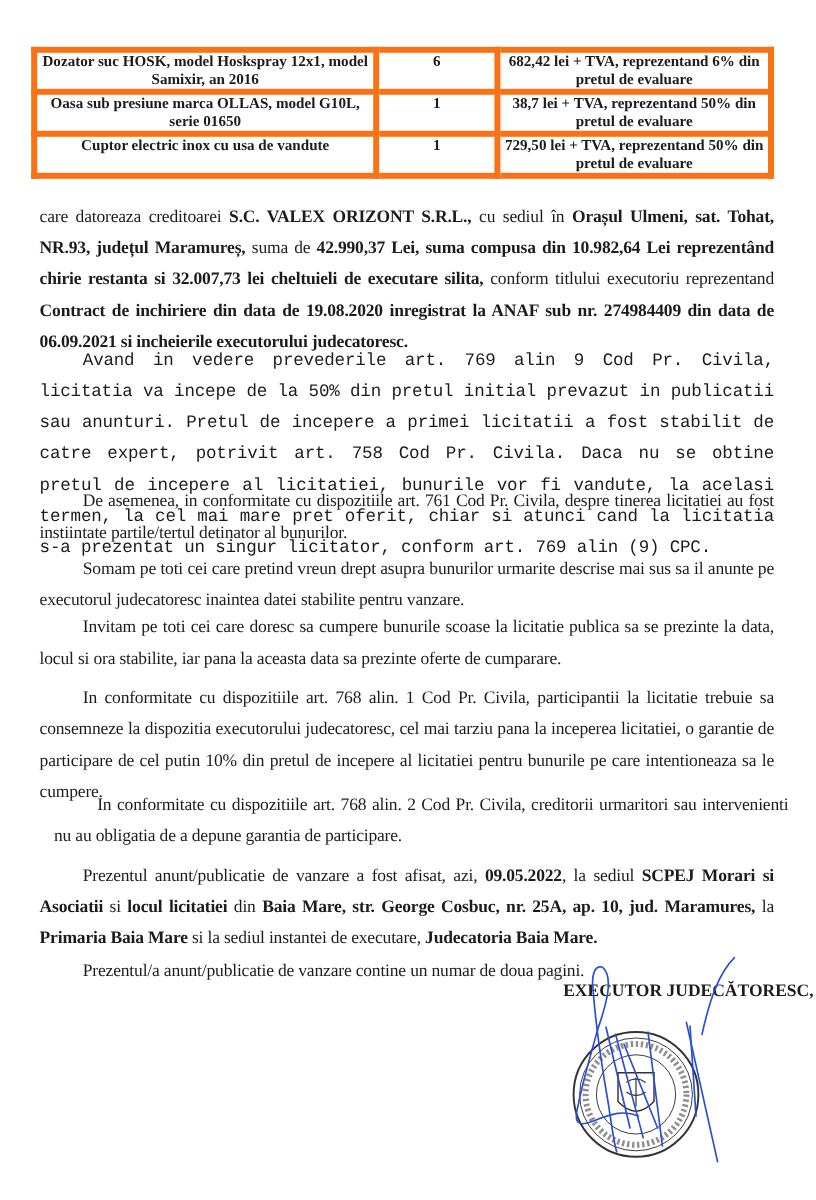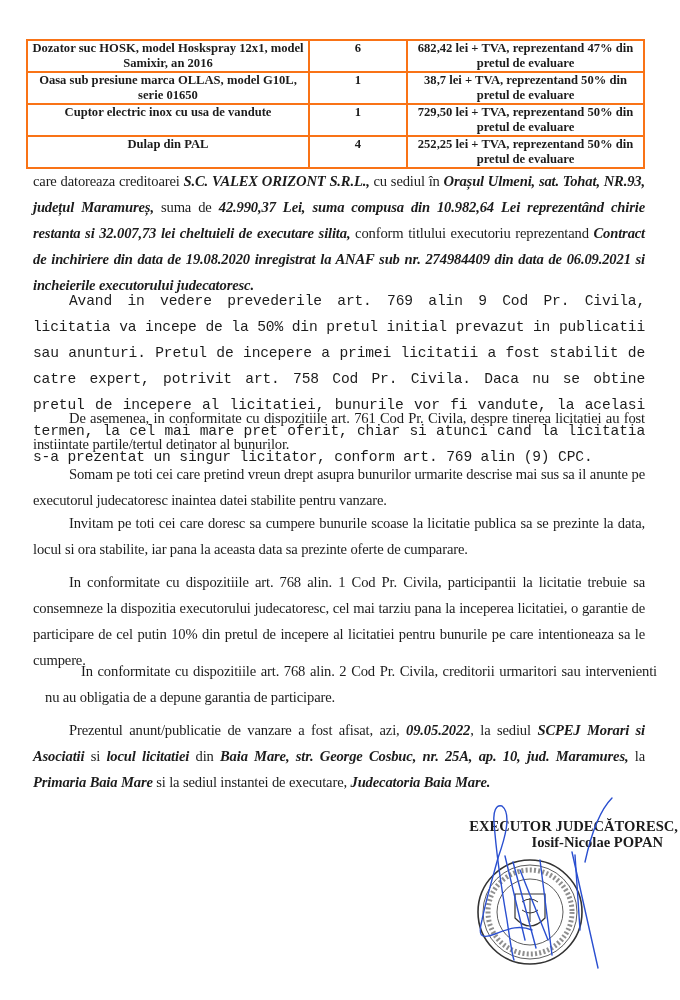--- a/index.html
+++ b/index.html
@@ -2,28 +2,28 @@
 <html><head>
 <meta charset="utf-8">
 <style>
   html, body { margin: 0; padding: 0; background: #ffffff; }
   body { width: 680px; height: 1000px; position: relative; overflow: hidden;
          font-family: "Liberation Serif", "DejaVu Serif", serif; color: #1c1c1c; }
   .page { position: absolute; left: 0; top: 0; width: 680px; height: 1000px; }
   table.items { position: absolute; left: 26px; top: 39px; width: 619px;
                 border-collapse: collapse; font-weight: bold; font-size: 12.6px;
                 line-height: 15px; }
-  table.items td { border: 2px solid #f97316; vertical-align: top; text-align: center;
+  table.items td { border: 5px solid #f97316; vertical-align: top; text-align: center;
                    padding: 0 2px; height: 30px; }
   table.items td.c1 { width: 276px; }
   table.items td.c2 { width: 92px; }
   .para { position: absolute; left: 33px; width: 612px; font-size: 14.6px;
           line-height: 26px; text-align: justify; letter-spacing: -0.15px; }
   .para.indent { text-indent: 36px; }
-  .para b { font-weight: bold; font-style: italic; }
+  .para b { font-weight: bold; }
   .p1 { top: 168px; }
   .p2 { top: 288px; font-family: Liberation Mono, monospace; }
   .p3 { top: 405px; }
   .p4 { top: 461px; }
   .p5 { top: 510px; }
   .p6 { top: 569px; }
   .p7 { top: 658px; margin-left: 12px; }
   .p8 { top: 717px; }
   .p9 { top: 796px; width: 480px; }
   .sig { position: absolute; left: 400px; width: 280px; text-align: right;
@@ -36,54 +36,49 @@
 </head>
 <body>
 
 <div class="page">
 
   <table class="items">
     <tbody>
       <tr>
         <td class="c1">Dozator suc HOSK, model Hoskspray 12x1, model Samixir, an 2016</td>
         <td class="c2">6</td>
-        <td class="c3">682,42 lei + TVA, reprezentand 47% din pretul de evaluare</td>
+        <td class="c3">682,42 lei + TVA, reprezentand 6% din pretul de evaluare</td>
       </tr>
       <tr>
         <td class="c1">Oasa sub presiune marca OLLAS, model G10L, serie 01650</td>
         <td class="c2">1</td>
         <td class="c3">38,7 lei + TVA, reprezentand 50% din pretul de evaluare</td>
       </tr>
       <tr>
         <td class="c1">Cuptor electric inox cu usa de vandute</td>
         <td class="c2">1</td>
         <td class="c3">729,50 lei + TVA, reprezentand 50% din pretul de evaluare</td>
-      </tr>
-      <tr>
-        <td class="c1">Dulap din PAL</td>
-        <td class="c2">4</td>
-        <td class="c3">252,25 lei + TVA, reprezentand 50% din pretul de evaluare</td>
       </tr>
     </tbody>
   </table>
 
   <div class="para p1"><span>care datoreaza creditoarei </span><b>S.C. VALEX ORIZONT S.R.L.,</b><span> cu sediul în </span><b>Orașul Ulmeni, sat. Tohat, NR.93, județul Maramureș,</b><span> suma de </span><b>42.990,37 Lei, suma compusa din 10.982,64 Lei reprezentând chirie restanta si 32.007,73 lei cheltuieli de executare silita,</b><span> conform titlului executoriu reprezentand </span><b>Contract de inchiriere din data de 19.08.2020 inregistrat la ANAF sub nr. 274984409 din data de 06.09.2021 si incheierile executorului judecatoresc.</b></div>
 
   <div class="para indent p2">Avand in vedere prevederile art. 769 alin 9 Cod Pr. Civila, licitatia va incepe de la 50% din pretul initial prevazut in publicatii sau anunturi. Pretul de incepere a primei licitatii a fost stabilit de catre expert, potrivit art. 758 Cod Pr. Civila. Daca nu se obtine pretul de incepere al licitatiei, bunurile vor fi vandute, la acelasi termen, la cel mai mare pret oferit, chiar si atunci cand la licitatia s-a prezentat un singur licitator, conform art. 769 alin (9) CPC.</div>
   <div class="para indent p3">De asemenea, in conformitate cu dispozitiile art. 761 Cod Pr. Civila, despre tinerea licitatiei au fost instiintate partile/tertul detinator al bunurilor.</div>
   <div class="para indent p5">Invitam pe toti cei care doresc sa cumpere bunurile scoase la licitatie publica sa se prezinte la data, locul si ora stabilite, iar pana la aceasta data sa prezinte oferte de cumparare.</div>
   <div class="para indent p4">Somam pe toti cei care pretind vreun drept asupra bunurilor urmarite descrise mai sus sa il anunte pe executorul judecatoresc inaintea datei stabilite pentru vanzare.</div>
   <div class="para indent p6">In conformitate cu dispozitiile art. 768 alin. 1 Cod Pr. Civila, participantii la licitatie trebuie sa consemneze la dispozitia executorului judecatoresc, cel mai tarziu pana la inceperea licitatiei, o garantie de participare de cel putin 10% din pretul de incepere al licitatiei pentru bunurile pe care intentioneaza sa le cumpere.</div>
   <div class="para indent p7">In conformitate cu dispozitiile art. 768 alin. 2 Cod Pr. Civila, creditorii urmaritori sau intervenienti nu au obligatia de a depune garantia de participare.</div>
 
   <div class="para indent p8"><span>Prezentul anunt/publicatie de vanzare a fost afisat, azi, </span><b>09.05.2022</b><span>, la sediul </span><b>SCPEJ Morari si Asociatii</b><span> si </span><b>locul licitatiei</b><span> din </span><b>Baia Mare, str. George Cosbuc, nr. 25A, ap. 10, jud. Maramures,</b><span> la </span><b>Primaria Baia Mare</b><span> si la sediul instantei de executare, </span><b>Judecatoria Baia Mare.</b></div>
 
+  <div class="para indent p9">Prezentul/a anunt/publicatie de vanzare contine un numar de doua pagini.</div>
 
   <div class="sig sig1">EXECUTOR JUDECĂTORESC,</div>
-  <div class="sig sig2">Iosif-Nicolae POPAN</div>
 
   <svg class="overlay" viewBox="0 0 680 1000">
     <g fill="none" stroke="#333">
       <circle cx="530" cy="912" r="52" stroke-width="1.6"></circle>
       <circle cx="530" cy="912" r="47" stroke-width="0.8"></circle>
       <circle cx="530" cy="912" r="33" stroke-width="0.8"></circle>
       <circle cx="530" cy="912" r="42" stroke-width="5" stroke-dasharray="2 2.2" opacity="0.55"></circle>
       <path d="M515 894 L545 894 L545 918 Q530 934 515 918 Z" stroke-width="1.2"></path>
       <path d="M522 902 Q530 896 538 902 M522 910 Q530 916 538 910 M530 898 L530 922" stroke-width="1"></path>
     </g>

